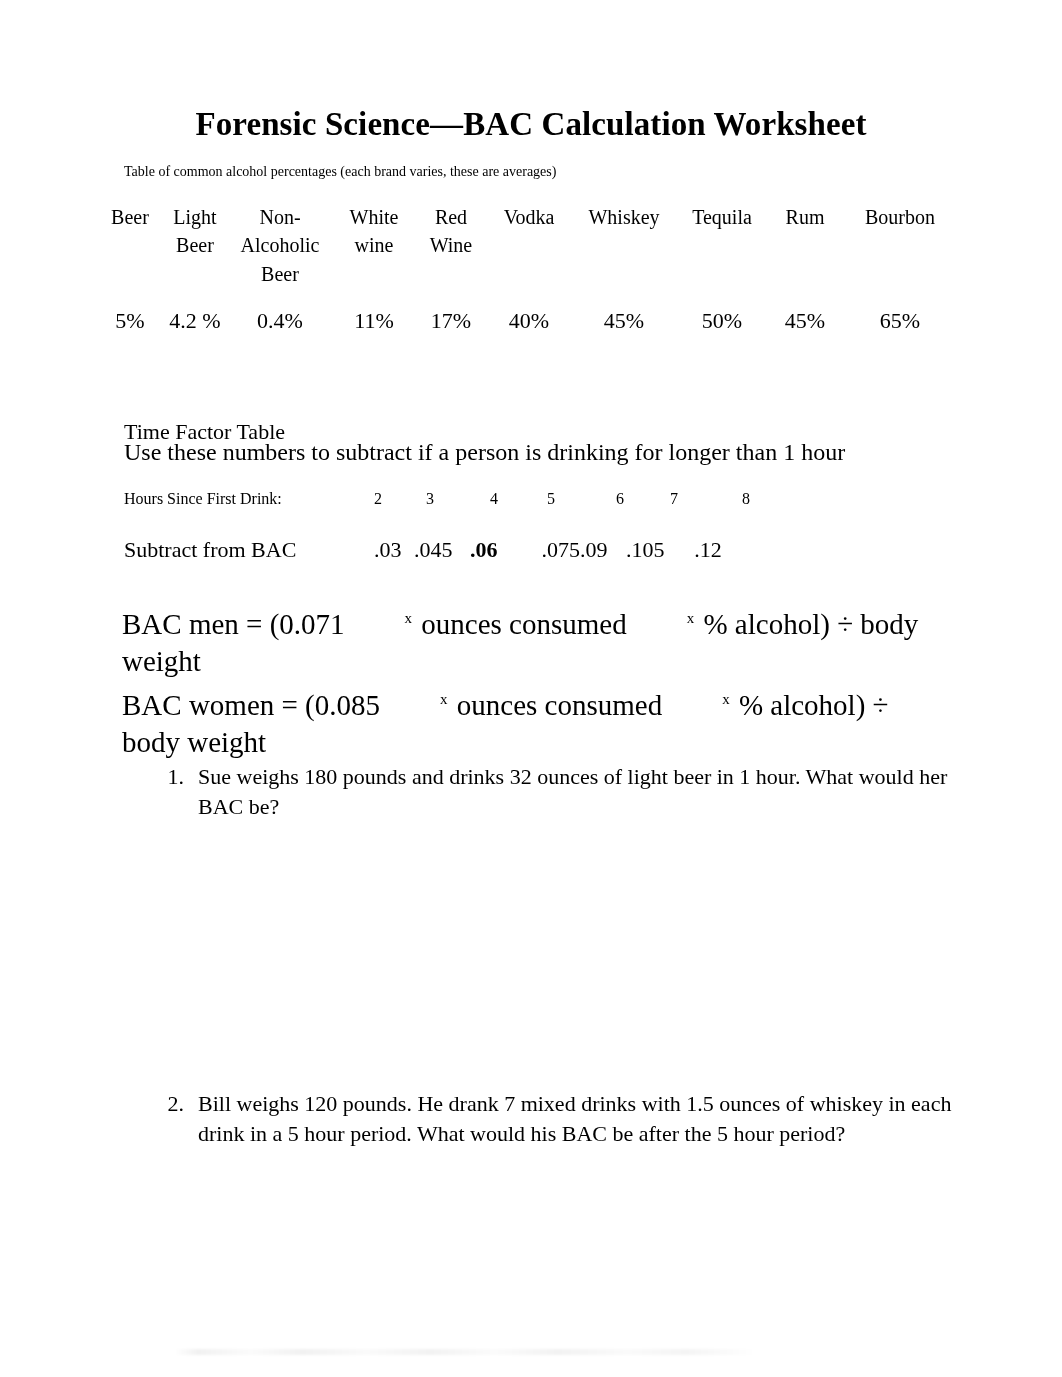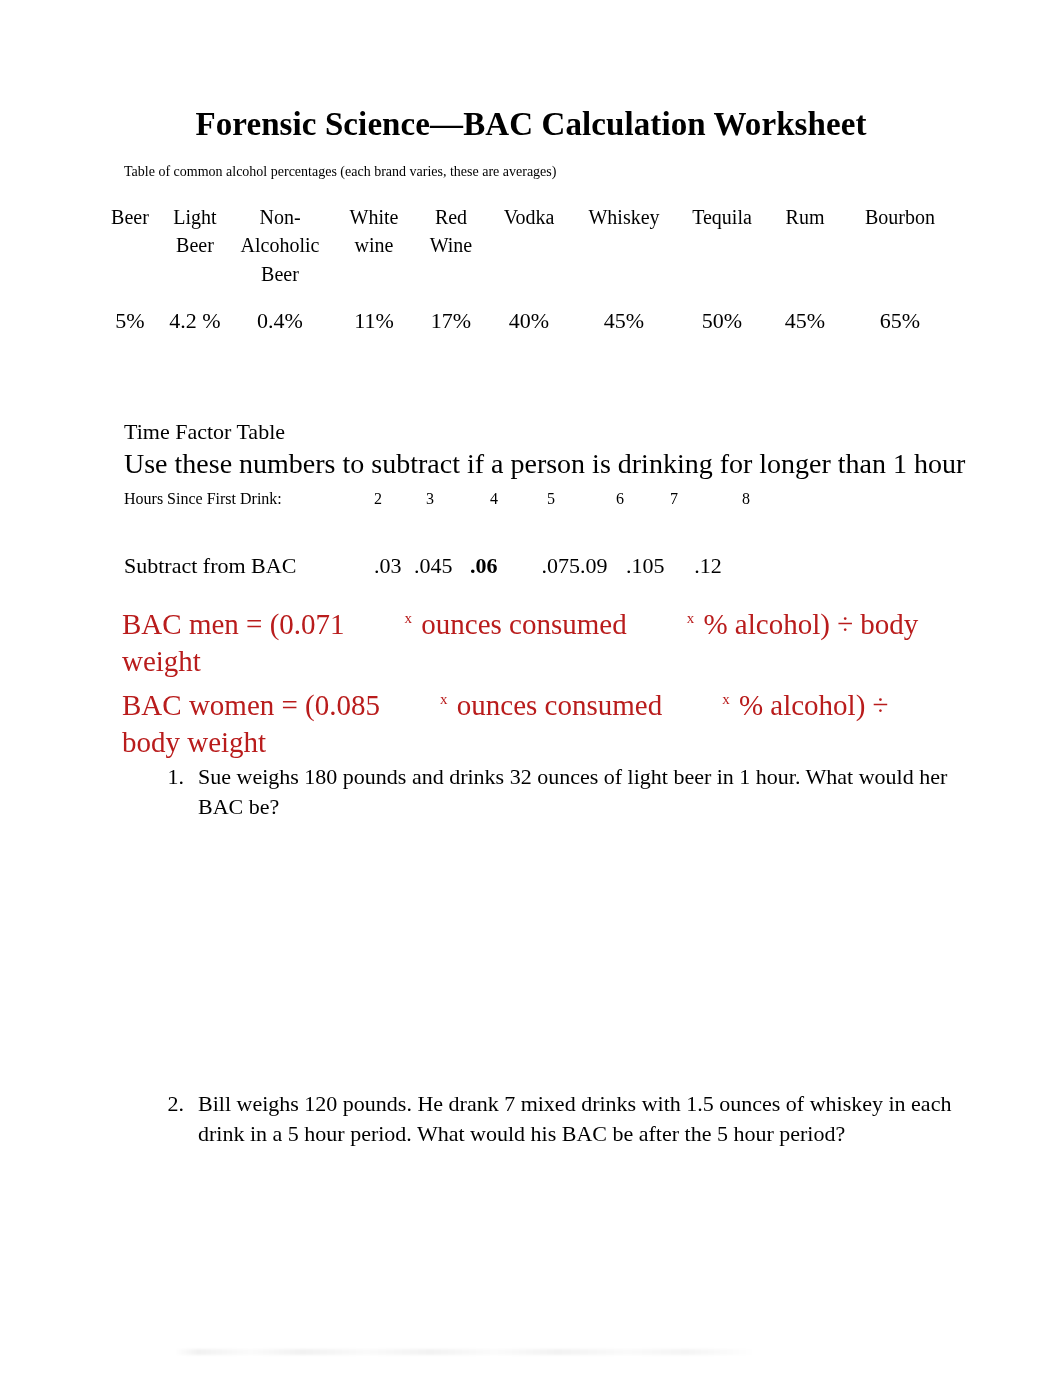--- a/index.html
+++ b/index.html
@@ -87,22 +87,22 @@
     position: absolute;
     left: 124px;
     top: 419px;
     font-size: 22px;
     line-height: 1.2;
     white-space: nowrap;
   }
   .tf-sub {
     position: absolute;
     left: 124px;
-    top: 447px;
-    font-size: 28px;
+    top: 438px;
+    font-size: 24px;
     line-height: 1.2;
     white-space: nowrap;
   }
   .tf-hours {
     position: absolute;
     left: 124px;
     top: 489px;
     font-size: 16px;
     line-height: 1.2;
     white-space: nowrap;
@@ -128,29 +128,29 @@
   .tf-hours .h5 { width: 69px; }
   .tf-hours .h6 { width: 54px; }
   .tf-hours .h7 { width: 72px; }
   .tf-hours .h8 { width: 40px; }
 
   .tf-subtract .s2 { width: 40px; }
   .tf-subtract .s3 { width: 56px; }
   .tf-subtract .s4 { width: 48px; font-weight: bold; }
   .tf-subtract .s5 { width: 62px; text-align: right; }
   .tf-subtract .s6 { width: 46px; }
-  .tf-subtract .s7 { width: 62px; margin-top: 16px; }
+  .tf-subtract .s7 { width: 62px; }
   .tf-subtract .s8 { width: 40px; text-align: center; }
 
   
   .formula {
     position: absolute;
     left: 122px;
     width: 800px;
-    color: #b91c1c;
+    color: #000000;
     font-size: 29px;
     line-height: 1.28;
   }
   .formula-men   { top: 606px; }
   .formula-women { top: 687px; }
   .mult {
     font-size: 15px;
     vertical-align: super;
     line-height: 0;
     padding: 0 2px;

